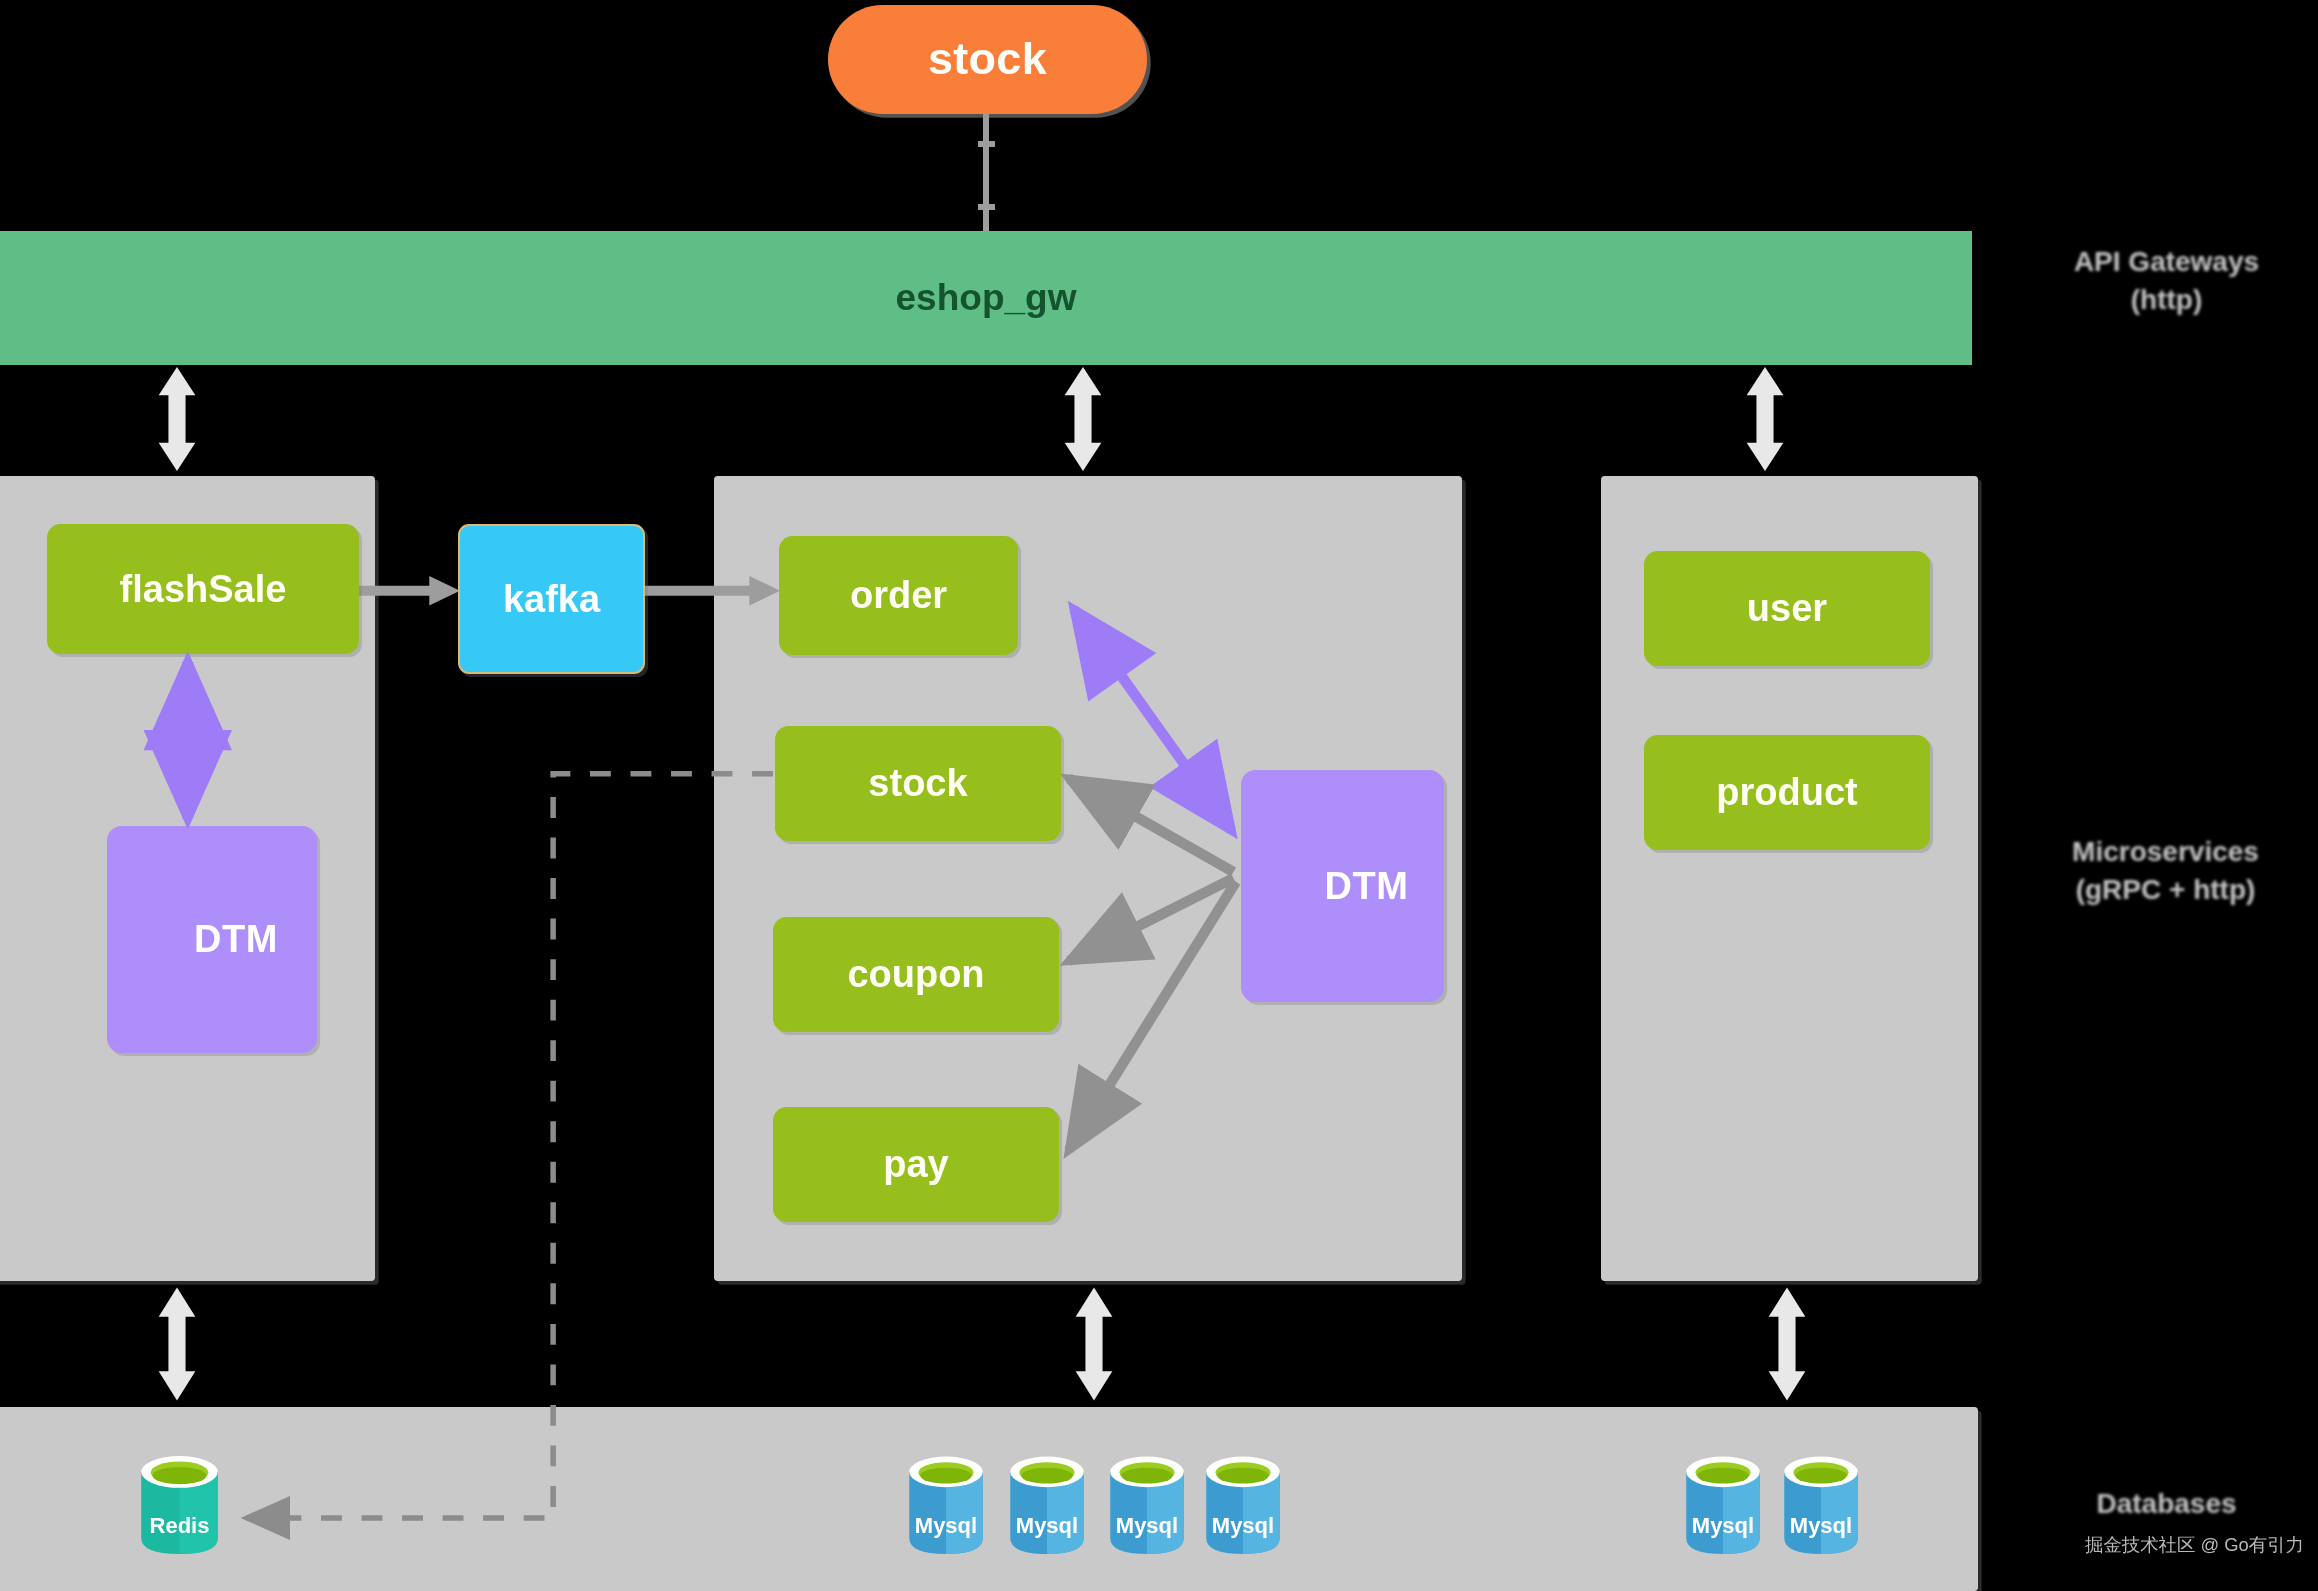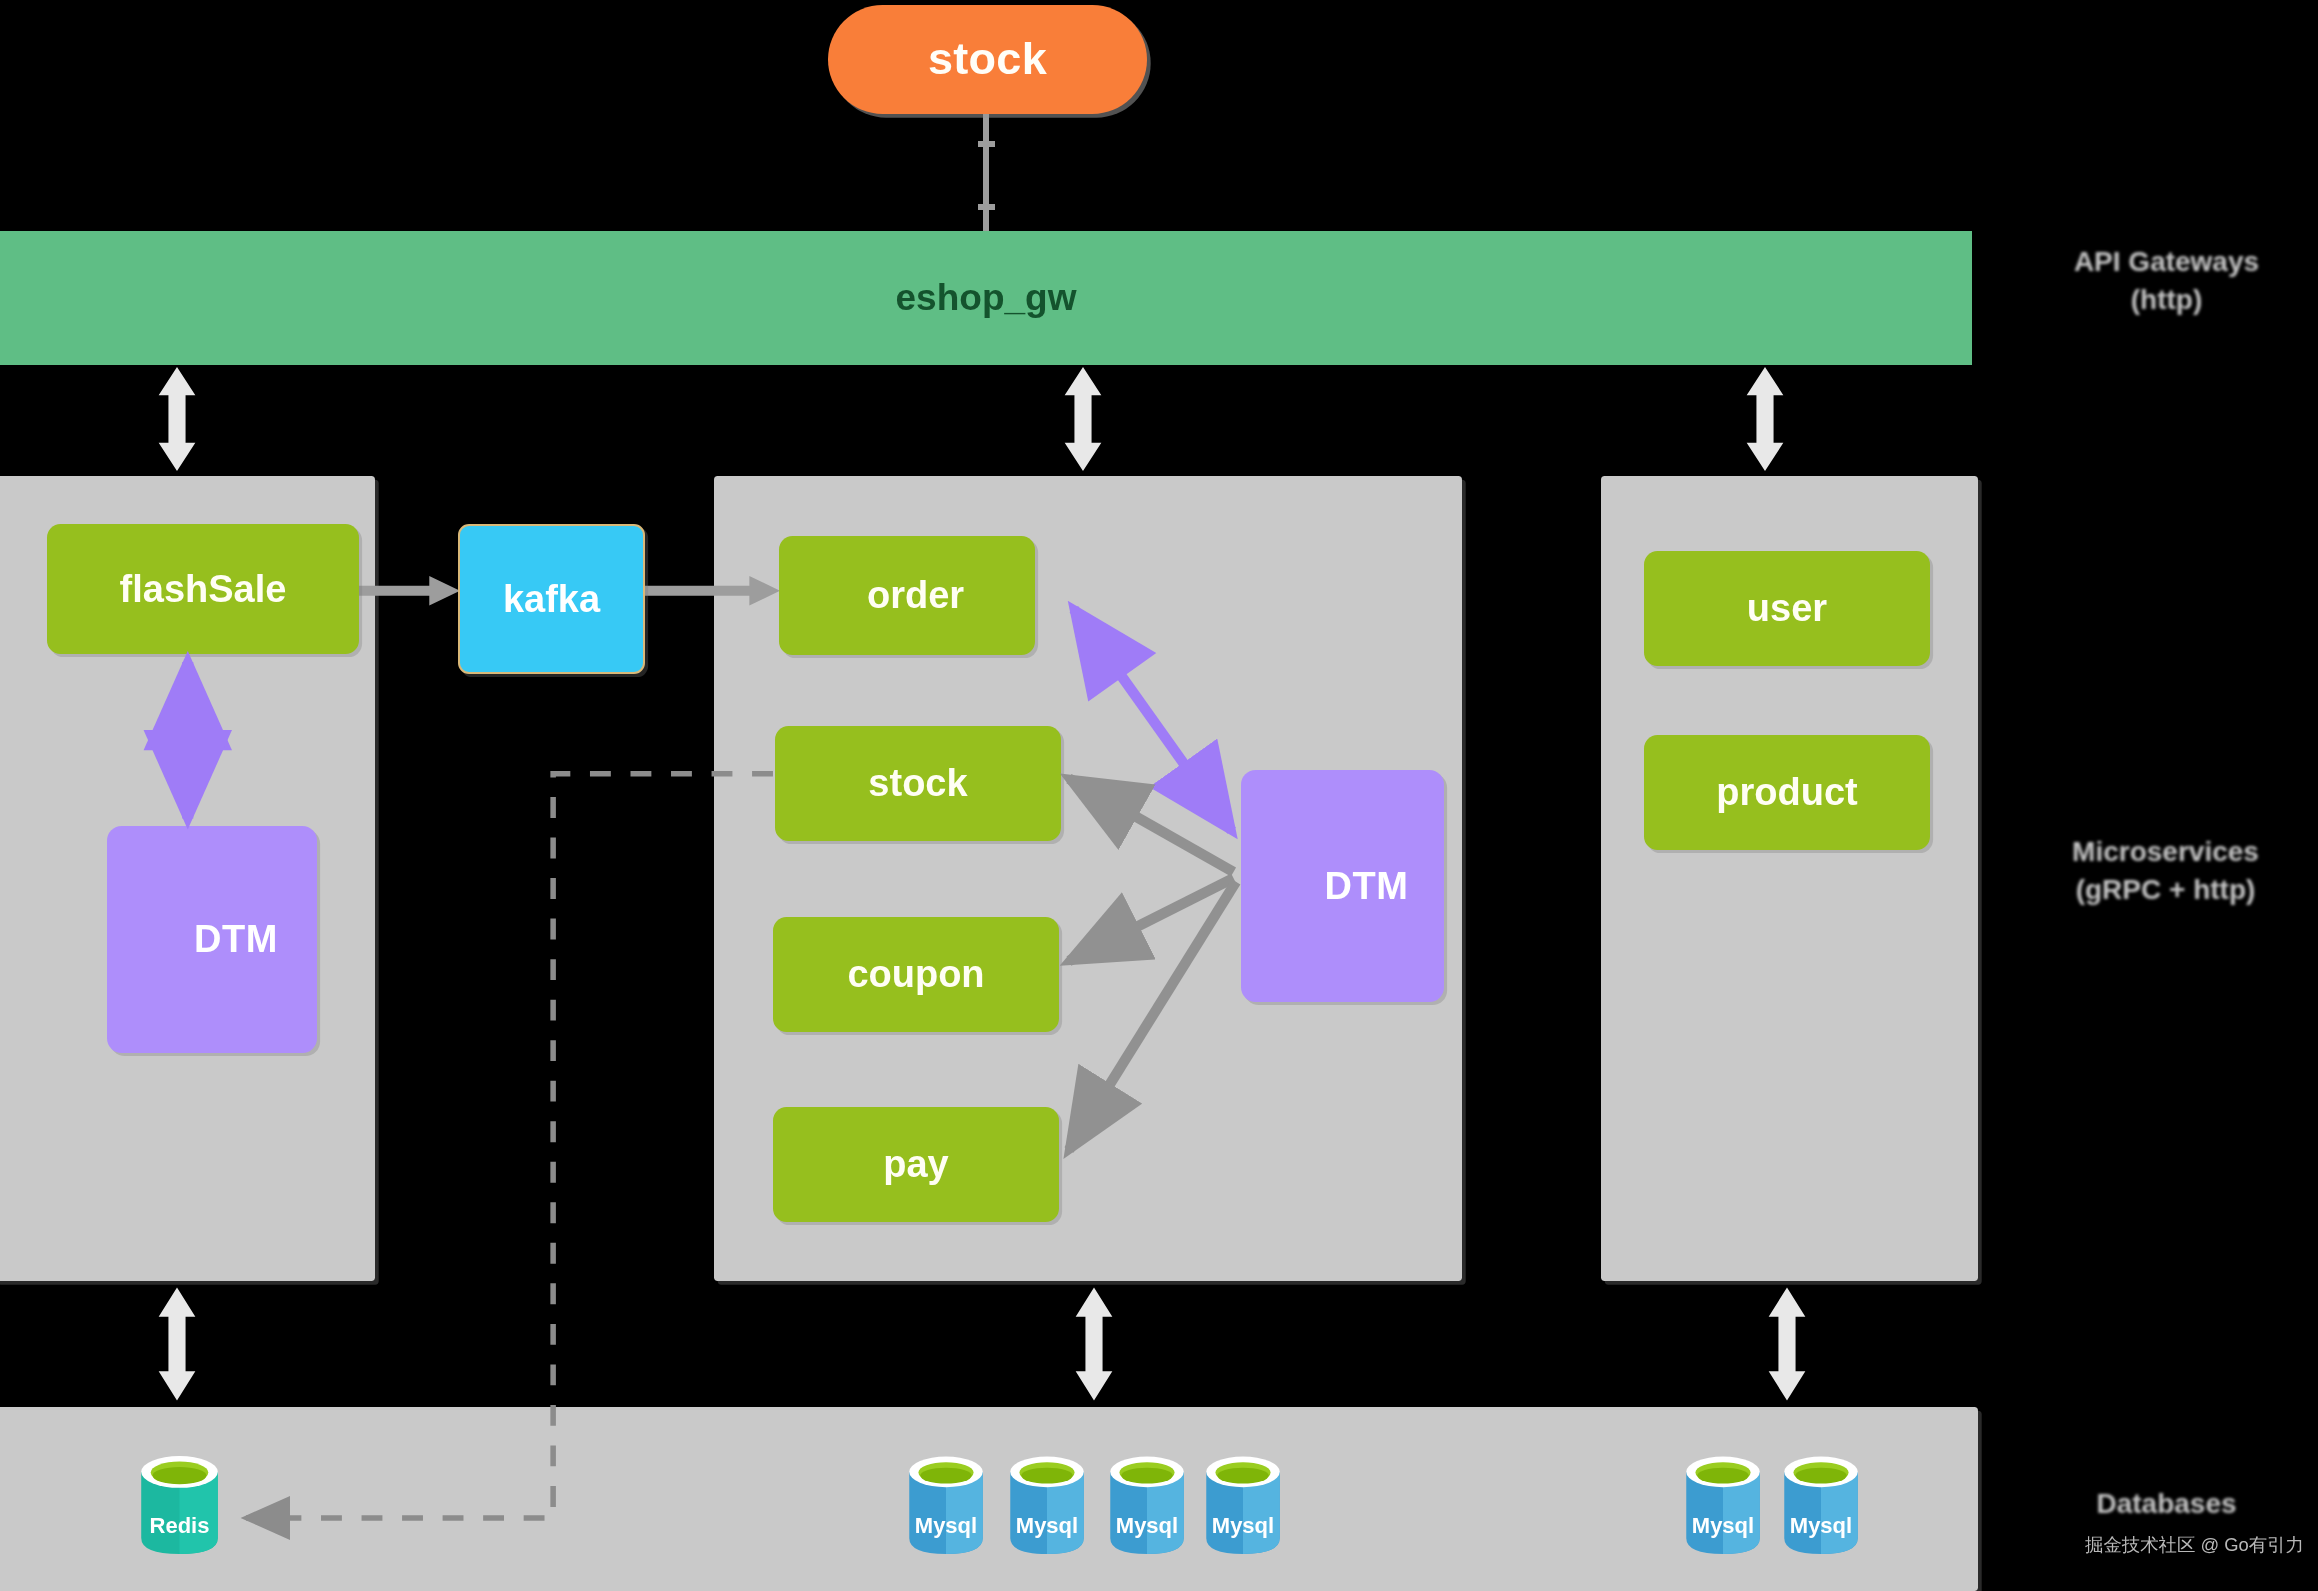--- a/index.html
+++ b/index.html
@@ -90,21 +90,21 @@
     box-shadow: 3.1px 3.1px 0 rgba(120,120,120,0.30);
     z-index: 25;
   }
   .svc .lbl {
     color: #FFFEF4;
     font-size: 38px;
     font-weight: bold;
   }
 
   .svc-flashsale { left: 47px;   top: 524px;  width: 312px;  height: 130px; }
-  .svc-order     { left: 779px; top: 536px;  width: 239px;  height: 119px; padding-left: 17px; }
+  .svc-order     { left: 779px; top: 536px;  width: 239px;  height: 119px; }
   .svc-stock     { left: 775px; top: 726px; width: 286px;  height: 115px; }
   .svc-coupon    { left: 773px; top: 917px; width: 286px;  height: 115px; }
   .svc-pay       { left: 773px; top: 1107px; width: 286px;  height: 115px; }
   .svc-user      { left: 1644px; top: 551px;  width: 286px;  height: 115px; }
   .svc-product   { left: 1644px; top: 735px; width: 286px;  height: 115px; }
 
   
   .kafka-box {
     left: 458px; top: 524px;
     width: 183px; height: 146px;

